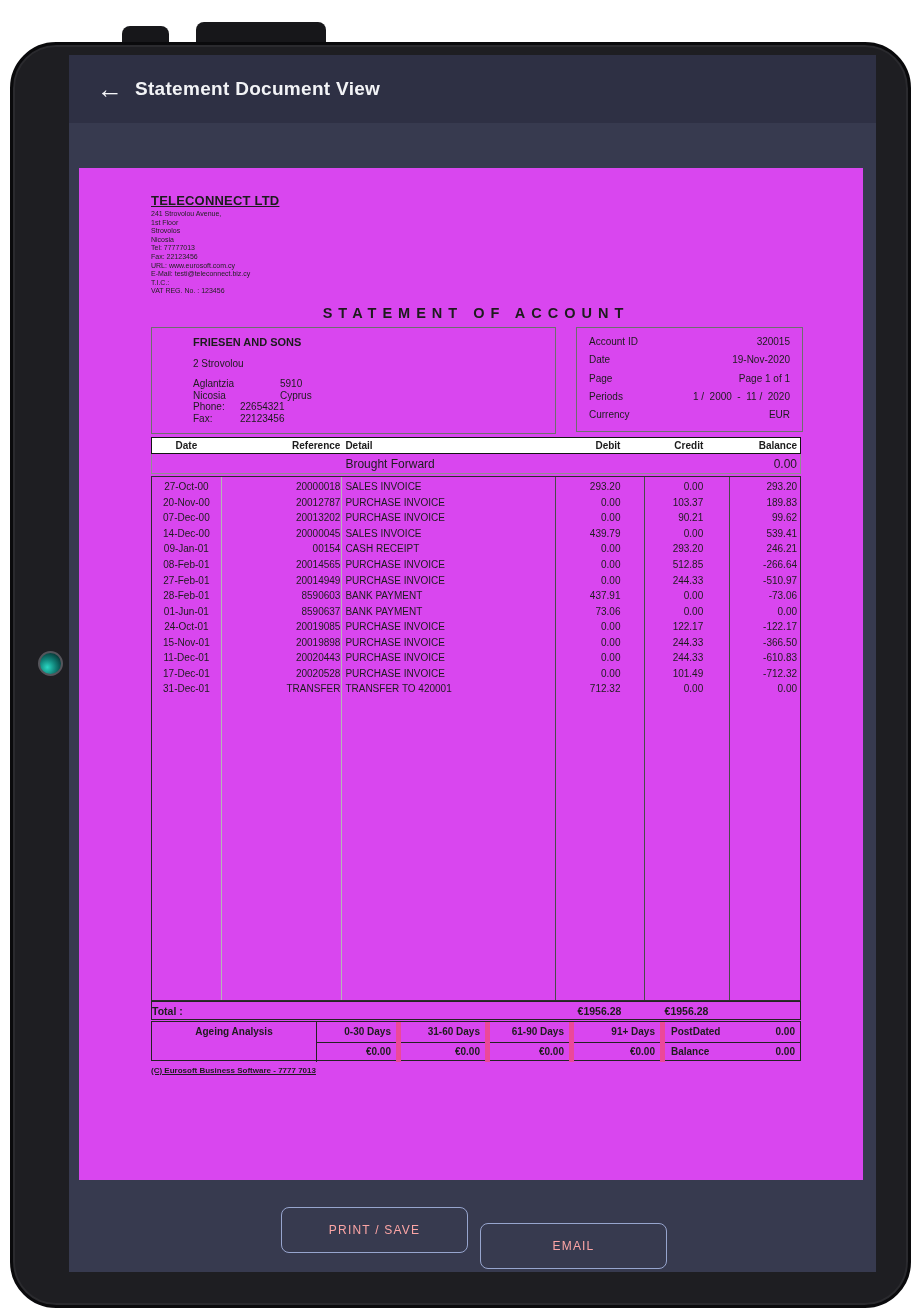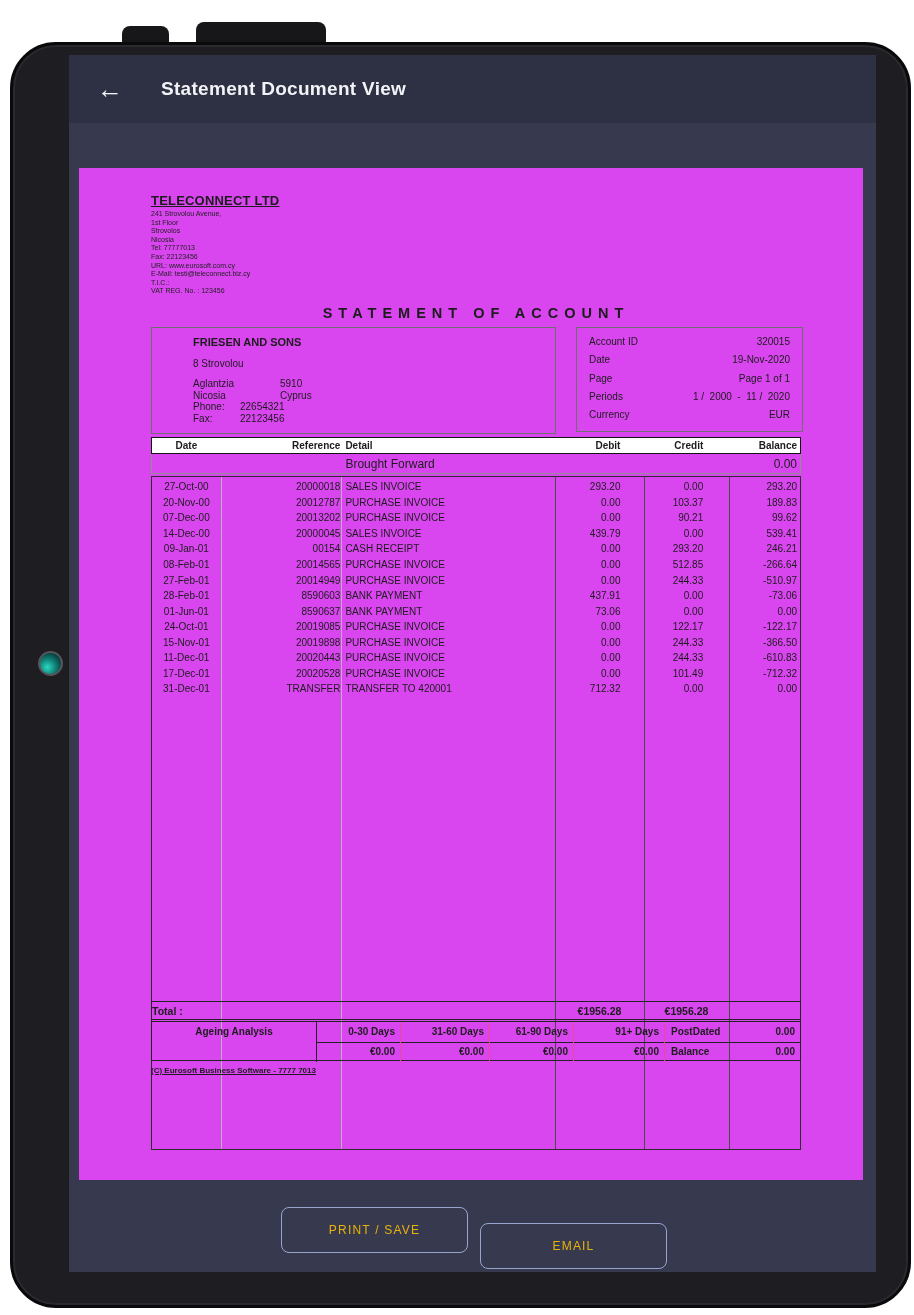--- a/index.html
+++ b/index.html
@@ -10,21 +10,21 @@
   .hw-btn{position:absolute;background:#17171a;border-radius:8px;}
   .tablet{position:absolute;left:10px;top:42px;width:895px;height:1260px;background:#1e1e22;
           border:3px solid #0a0a0c;border-radius:46px;box-shadow:inset 0 0 0 2px #2a2a2e;}
   .camera{position:absolute;left:38px;top:651px;width:21px;height:21px;border-radius:50%;
           border:2px solid #55555b;background:radial-gradient(circle at 35% 68%, #2bd8c3 0%, #11847a 40%, #07403e 75%, #052a2a 100%);}
 
   
   .screen{position:absolute;left:69px;top:55px;width:807px;height:1217px;background:#373a4f;overflow:hidden;}
   .appbar{position:absolute;left:0;top:0;width:100%;height:68px;background:#2e3044;display:flex;align-items:center;}
   .back{color:#f4f5f8;font-size:26px;margin-left:28px;line-height:1;cursor:default;}
-  .appbar-title{color:#f2f3f6;font-size:19px;font-weight:600;letter-spacing:.3px;margin-left:38px;}
+  .appbar-title{color:#f2f3f6;font-size:19px;font-weight:600;letter-spacing:.3px;margin-left:12px;}
 
   
   .doc{position:absolute;left:10px;top:113px;width:784px;height:1012px;background:#d946ef;color:#1c1c1c;}
   .abs{position:absolute;}
   .company-name{left:72px;top:25px;font-size:13px;font-weight:bold;text-decoration:underline;letter-spacing:.2px;}
   .addr{left:72px;top:42px;font-size:7px;line-height:8.6px;color:#222;}
   .stmt-title{left:72px;top:137px;width:650px;text-align:center;font-size:14.5px;font-weight:bold;letter-spacing:6px;}
 
   .cust-box{left:72px;top:159px;width:403px;height:105px;border:1px solid #6e6e6e;}
   .cust-name{left:41px;top:8px;font-size:11px;font-weight:bold;}
@@ -33,46 +33,46 @@
 
   .acct-box{left:497px;top:159px;width:227px;height:105px;border:1px solid #6e6e6e;box-sizing:border-box;
             display:flex;flex-direction:column;justify-content:space-between;padding:8px 12px 11px 12px;}
   .acct-row{display:flex;justify-content:space-between;font-size:10px;white-space:pre;}
 
   
   .thead{left:72px;top:269px;width:650px;height:17px;border:1px solid #141414;box-sizing:border-box;
          display:flex;align-items:center;font-size:10px;font-weight:bold;background:#fff;}
   .bfrow{left:72px;top:286px;width:650px;height:20px;border:1px solid #8f8f8f;border-top:none;box-sizing:border-box;
          display:flex;align-items:center;font-size:12px;}
-  .tbody{left:72px;top:308px;width:650px;height:674px;border:1px solid #2c2c2c;box-sizing:border-box;padding-top:2px;}
+  .tbody{left:72px;top:308px;width:650px;height:525px;border:1px solid #2c2c2c;box-sizing:border-box;padding-top:2px;}
   .vline{position:absolute;top:0;bottom:0;width:1px;}
   .trow{display:flex;height:15.55px;align-items:center;font-size:10px;}
   .c-date{width:69px;text-align:center;}
   .c-ref{width:120px;text-align:right;padding-left:8px;box-sizing:border-box;}
   .c-detail{width:214px;text-align:left;padding-left:5px;box-sizing:border-box;}
   .c-debit{width:89px;text-align:right;padding-right:22px;box-sizing:border-box;}
   .c-credit{width:85px;text-align:right;padding-right:24px;box-sizing:border-box;}
   .c-balance{width:73px;text-align:right;padding-right:3px;box-sizing:border-box;}
   .totrow{left:72px;top:833px;width:650px;height:19px;border:1px solid #232323;box-sizing:border-box;
           display:flex;align-items:center;font-size:10.5px;font-weight:bold;}
   .tot-label{width:403px;text-align:left;padding-right:10px;box-sizing:border-box;}
   .tot-debit{width:89px;text-align:center;}
   .tot-credit{width:85px;text-align:center;}
 
   
   .agebox{left:72px;top:853px;width:650px;height:40px;border:1px solid #232323;box-sizing:border-box;font-size:10px;font-weight:bold;}
   .age-title{position:absolute;left:0;top:0;width:165px;height:40px;text-align:center;padding-top:4px;box-sizing:border-box;border-right:1px solid #232323;}
-  .age-cell{position:absolute;height:20px;line-height:20px;text-align:right;padding-right:5px;box-sizing:border-box;border-right:1px solid #ec4899;}
+  .age-cell{position:absolute;height:20px;line-height:20px;text-align:right;padding-right:5px;box-sizing:border-box;border-right:5px solid #ec4899;}
   .age-mid{position:absolute;left:165px;right:0;top:20px;height:0;border-top:1px solid #232323;}
   .age-right{position:absolute;left:513px;right:0;height:20px;line-height:20px;display:flex;justify-content:space-between;padding:0 5px 0 6px;box-sizing:border-box;}
   .doc-footer{left:72px;top:898px;font-size:8px;font-weight:bold;text-decoration:underline;}
 
   
   .action-btn{position:absolute;width:187px;height:46px;border:1.5px solid #97a5ce;border-radius:8px;
-              background:transparent;color:#eab308;font-size:12px;letter-spacing:1.2px;
+              background:transparent;color:#fca5a5;font-size:12px;letter-spacing:1.2px;
               font-family:"Liberation Sans","DejaVu Sans",sans-serif;display:flex;align-items:center;justify-content:center;cursor:pointer;}
 </style>
 </head>
 <body>
 
 <div class="canvas">
 
   <div class="hw-btn" style="left:122px;top:26px;width:47px;height:24px;"></div>
   <div class="hw-btn" style="left:196px;top:22px;width:130px;height:28px;"></div>
 
@@ -99,21 +99,21 @@
           <div>URL: www.eurosoft.com.cy</div>
           <div>E-Mail: testi@teleconnect.biz.cy</div>
           <div>T.I.C.:</div>
           <div>VAT REG. No. : 123456</div>
         </div>
 
       <div class="abs stmt-title">STATEMENT OF ACCOUNT</div>
 
       <div class="abs cust-box">
         <div class="abs cust-name">FRIESEN AND SONS</div>
-        <div class="abs cust-a1">8 Strovolou</div>
+        <div class="abs cust-a1">2 Strovolou</div>
         <span class="cust-line" style="left:41px;top:50px;">Aglantzia</span>
         <span class="cust-line" style="left:128px;top:50px;">5910</span>
         <span class="cust-line" style="left:41px;top:61.5px;">Nicosia</span>
         <span class="cust-line" style="left:128px;top:61.5px;">Cyprus</span>
         <span class="cust-line" style="left:41px;top:73px;">Phone:</span>
         <span class="cust-line" style="left:88px;top:73px;">22654321</span>
         <span class="cust-line" style="left:41px;top:84.5px;">Fax:</span>
         <span class="cust-line" style="left:88px;top:84.5px;">22123456</span>
       </div>
 

